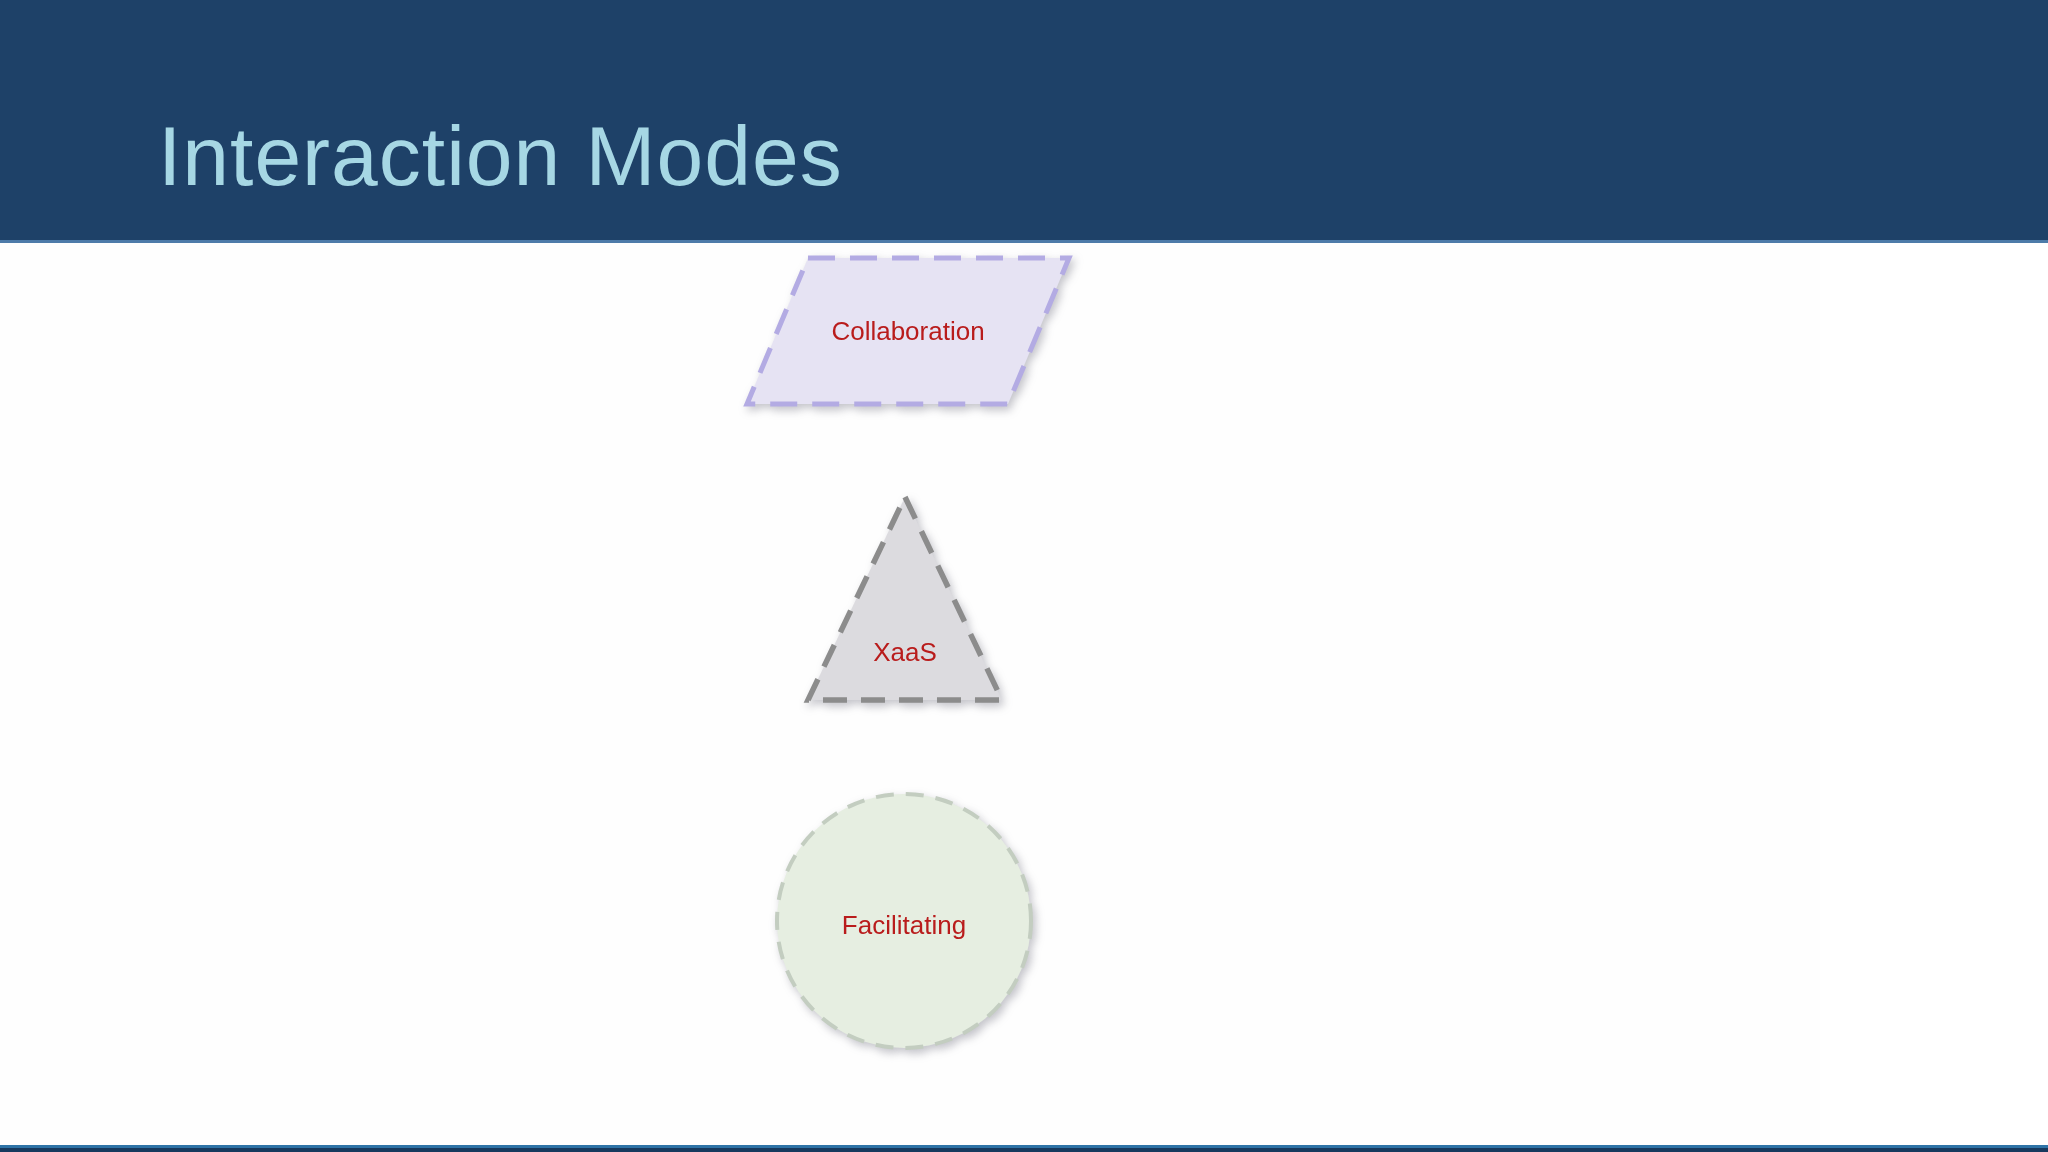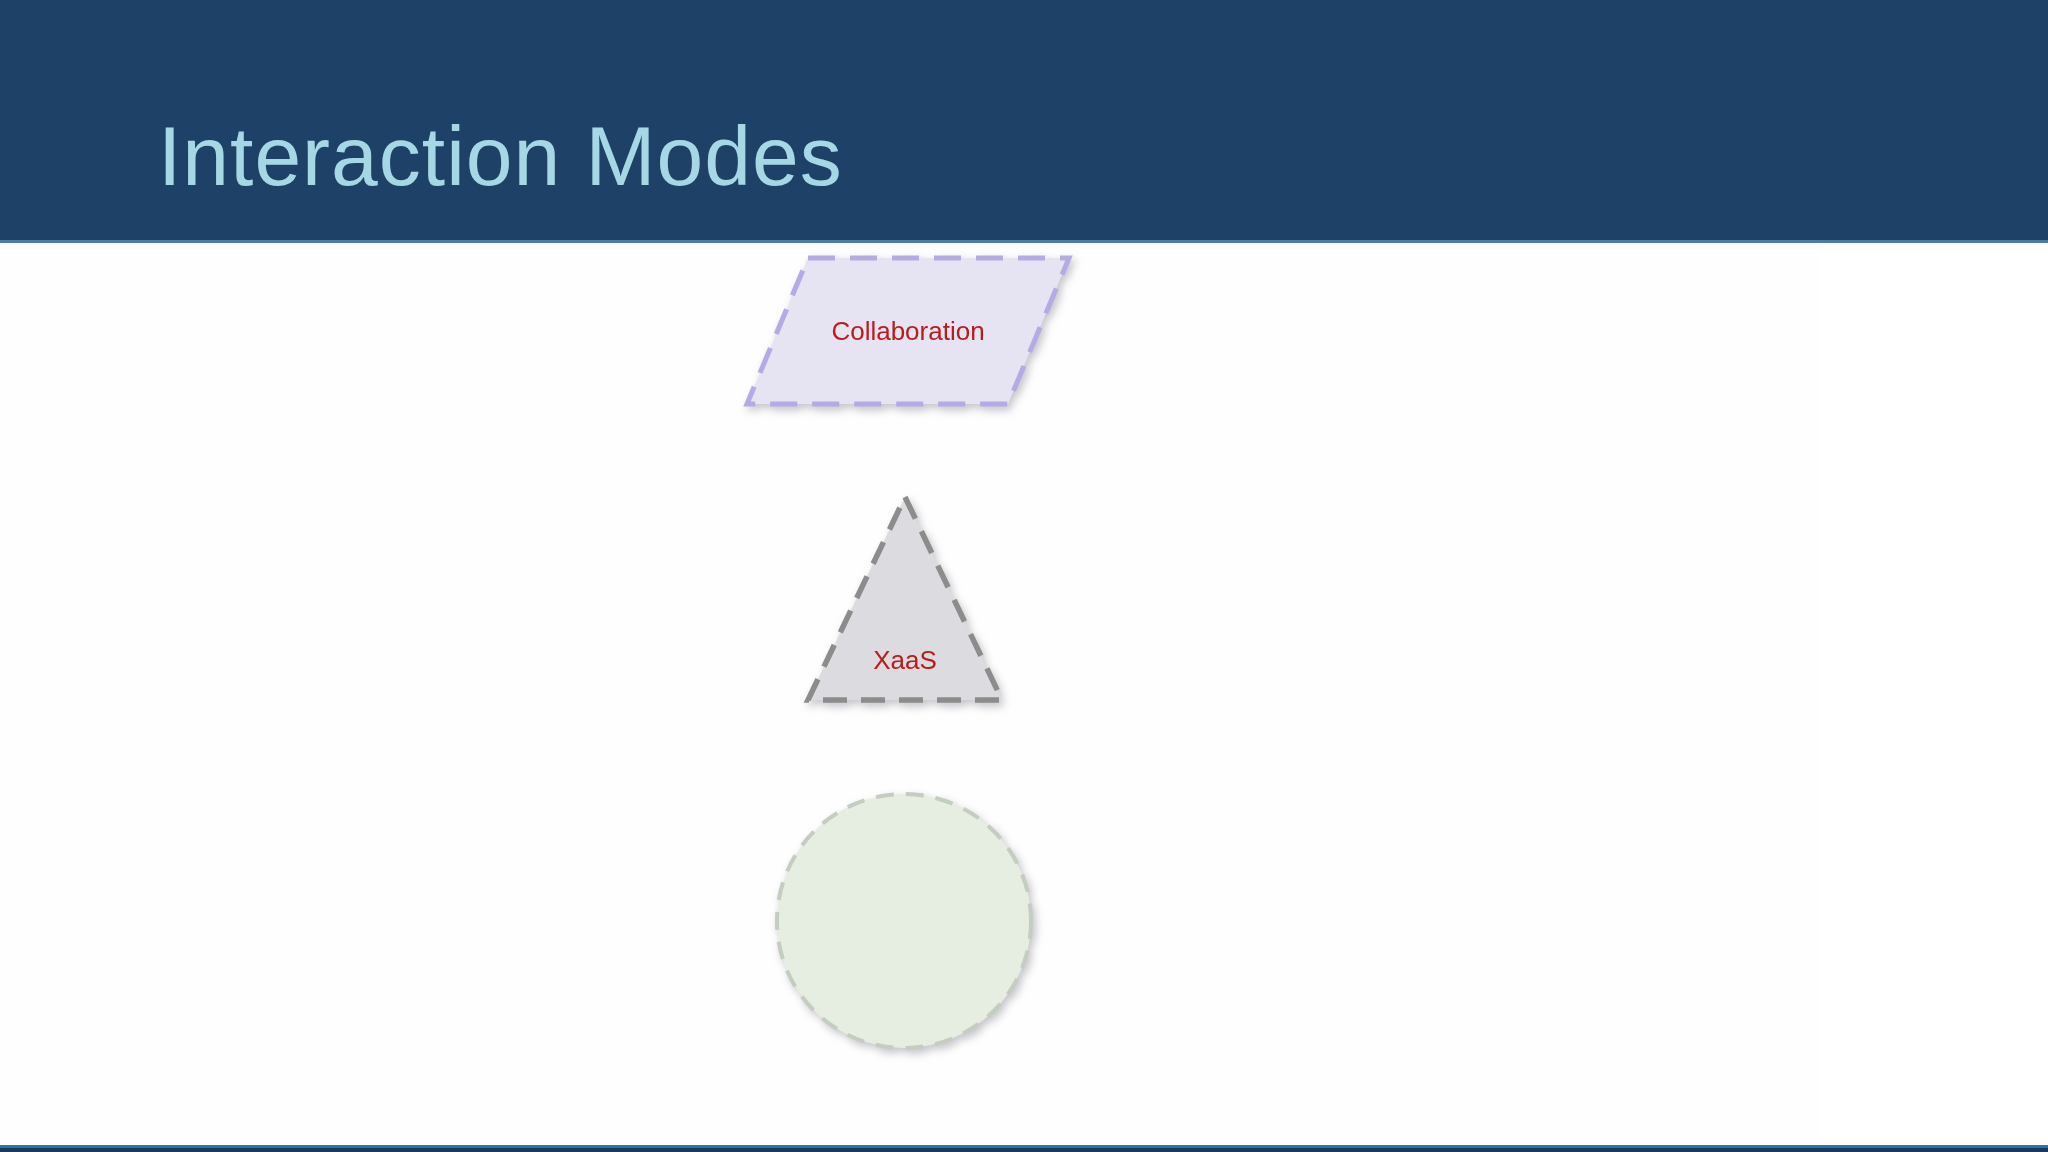--- a/index.html
+++ b/index.html
@@ -60,21 +60,21 @@
     display: flex;
     align-items: center;
     justify-content: center;
     color: #b91c1c;
     font-size: 26px;
     line-height: 1.1;
     text-align: center;
     white-space: nowrap;
   }
   .label-collaboration { left: 747px; top: 258px; width: 322px; height: 146px; }
-  .label-xaas          { left: 805px; top: 630px; width: 200px; height:  44px; margin-top: 8px; }
+  .label-xaas          { left: 805px; top: 630px; width: 200px; height:  44px; }
   .label-facilitating  { left: 776px; top: 902px; width: 256px; height:  46px; }
   
   .footer {
     position: absolute;
     left: 0; bottom: 0;
     width: 2048px;
     height: 7px;
   }
   .footer-accent {
     width: 100%;
@@ -100,20 +100,21 @@
     <svg class="diagram-svg" viewBox="0 0 2048 1152" xmlns="http://www.w3.org/2000/svg">
       <polygon class="shape" points="808,258 1069,258 1008,404 747,404" stroke-width="5" stroke-dasharray="27 15" fill="#e6e3f3" stroke="#b3abe3"></polygon>
       <polygon class="shape" points="905,497 1002,700 808,700" stroke-width="5.5" stroke-dasharray="24 14" fill="#dcdbdf" stroke="#8c8c8c"></polygon>
       <circle class="shape" cx="904" cy="921" r="127" stroke-width="4" stroke-dasharray="18 12" fill="#e6eee1" stroke="#c3cdc0"></circle>
     </svg>
 
     <div class="shape-label label-collaboration">Collaboration</div>
 
     <div class="shape-label label-xaas">XaaS</div>
 
+    <div class="shape-label label-facilitating">Facilitating</div>
   </div>
 
   <div class="footer">
     <div class="footer-accent"></div>
     <div class="footer-navy"></div>
   </div>
 
 </div>
 
 </body></html>

